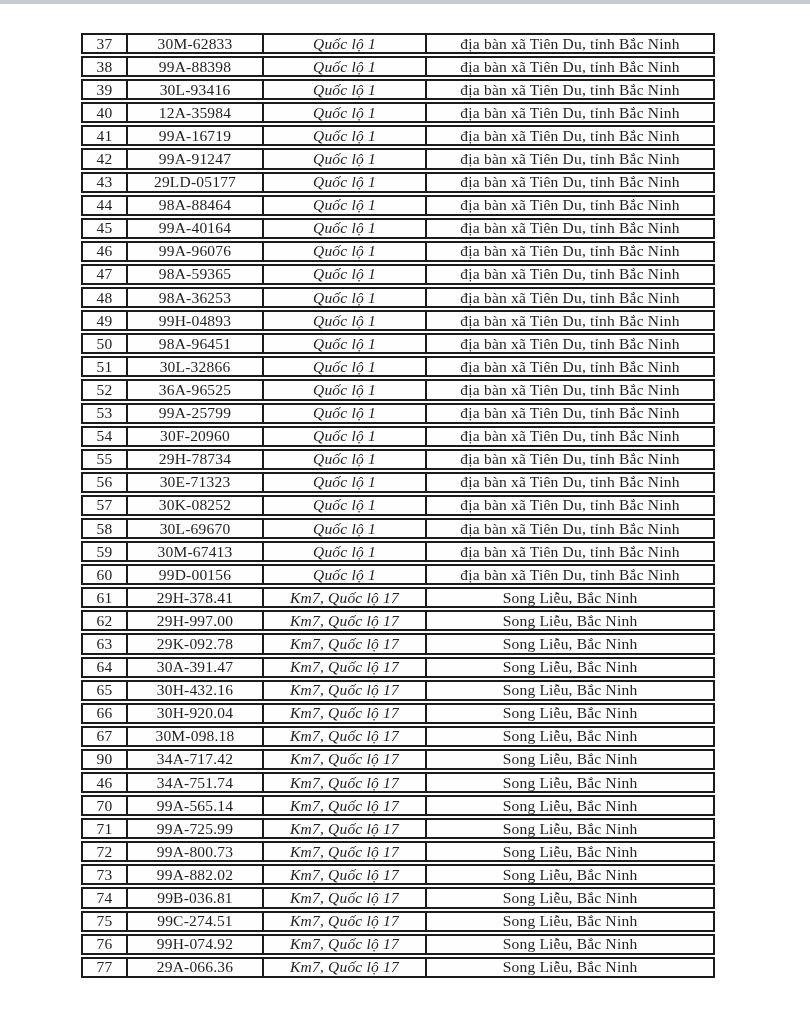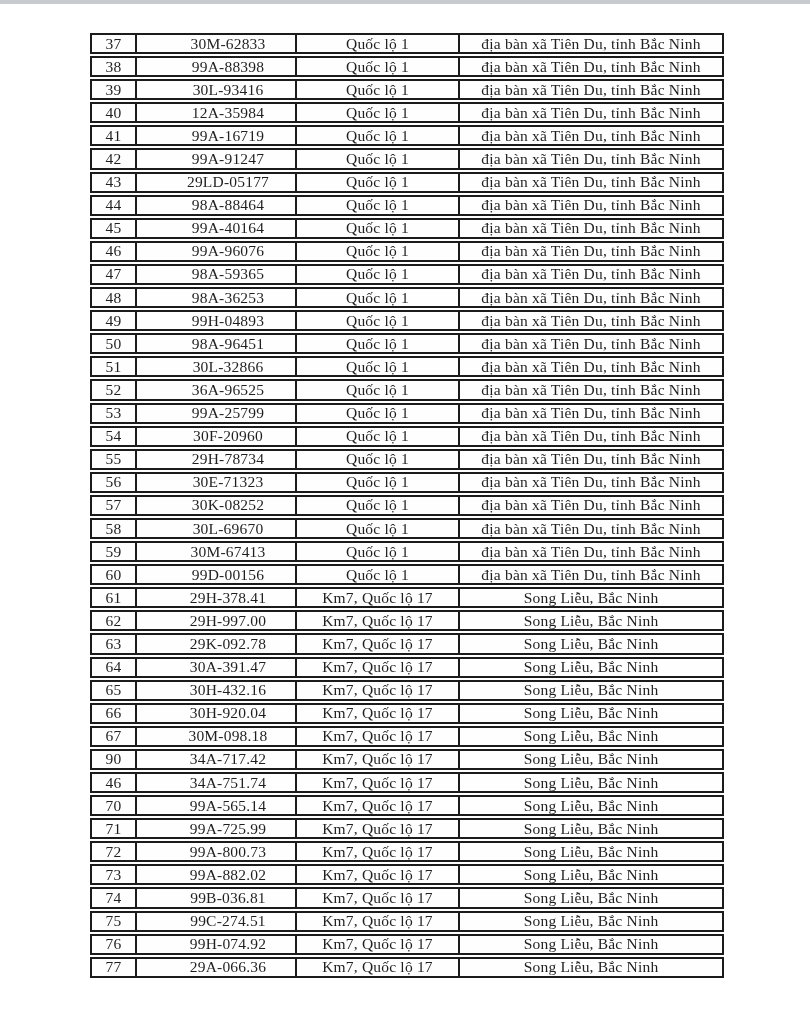--- a/index.html
+++ b/index.html
@@ -16,21 +16,21 @@
     color: #1f1f1f;
   }
   .scan-edge-top {
     position: absolute;
     top: 0; left: 0;
     width: 810px; height: 4px;
     background: #c7cbd0;
   }
   .doc-table {
     position: absolute;
-    left: 90px;
+    left: 81px;
     top: 33px;
     width: 634px;
     box-sizing: border-box;
   }
   .t-row {
     display: flex;
     box-sizing: border-box;
     border: 2px solid #1b1b1b;
     margin-bottom: 2px;
     height: 21.1px;
@@ -42,22 +42,22 @@
     align-items: center;
     justify-content: center;
     border-right: 2px solid #1b1b1b;
     font-size: 15.5px;
     line-height: 16px;
     white-space: nowrap;
     overflow: hidden;
     letter-spacing: 0.2px;
   }
   .c-no       { width: 45px;  }
-  .c-plate    { width: 136px; margin-left: 24px; }
-  .c-road     { width: 163px; }
+  .c-plate    { width: 136px; }
+  .c-road     { width: 163px; font-style: italic; }
   .c-location { flex: 1; border-right: none; }
 </style>
 </head>
 <body>
 
 <div class="scan-edge-top"></div>
 
 <div class="doc-table" id="doc-table">
   <div class="t-row">
     <div class="cell c-no">37</div>

